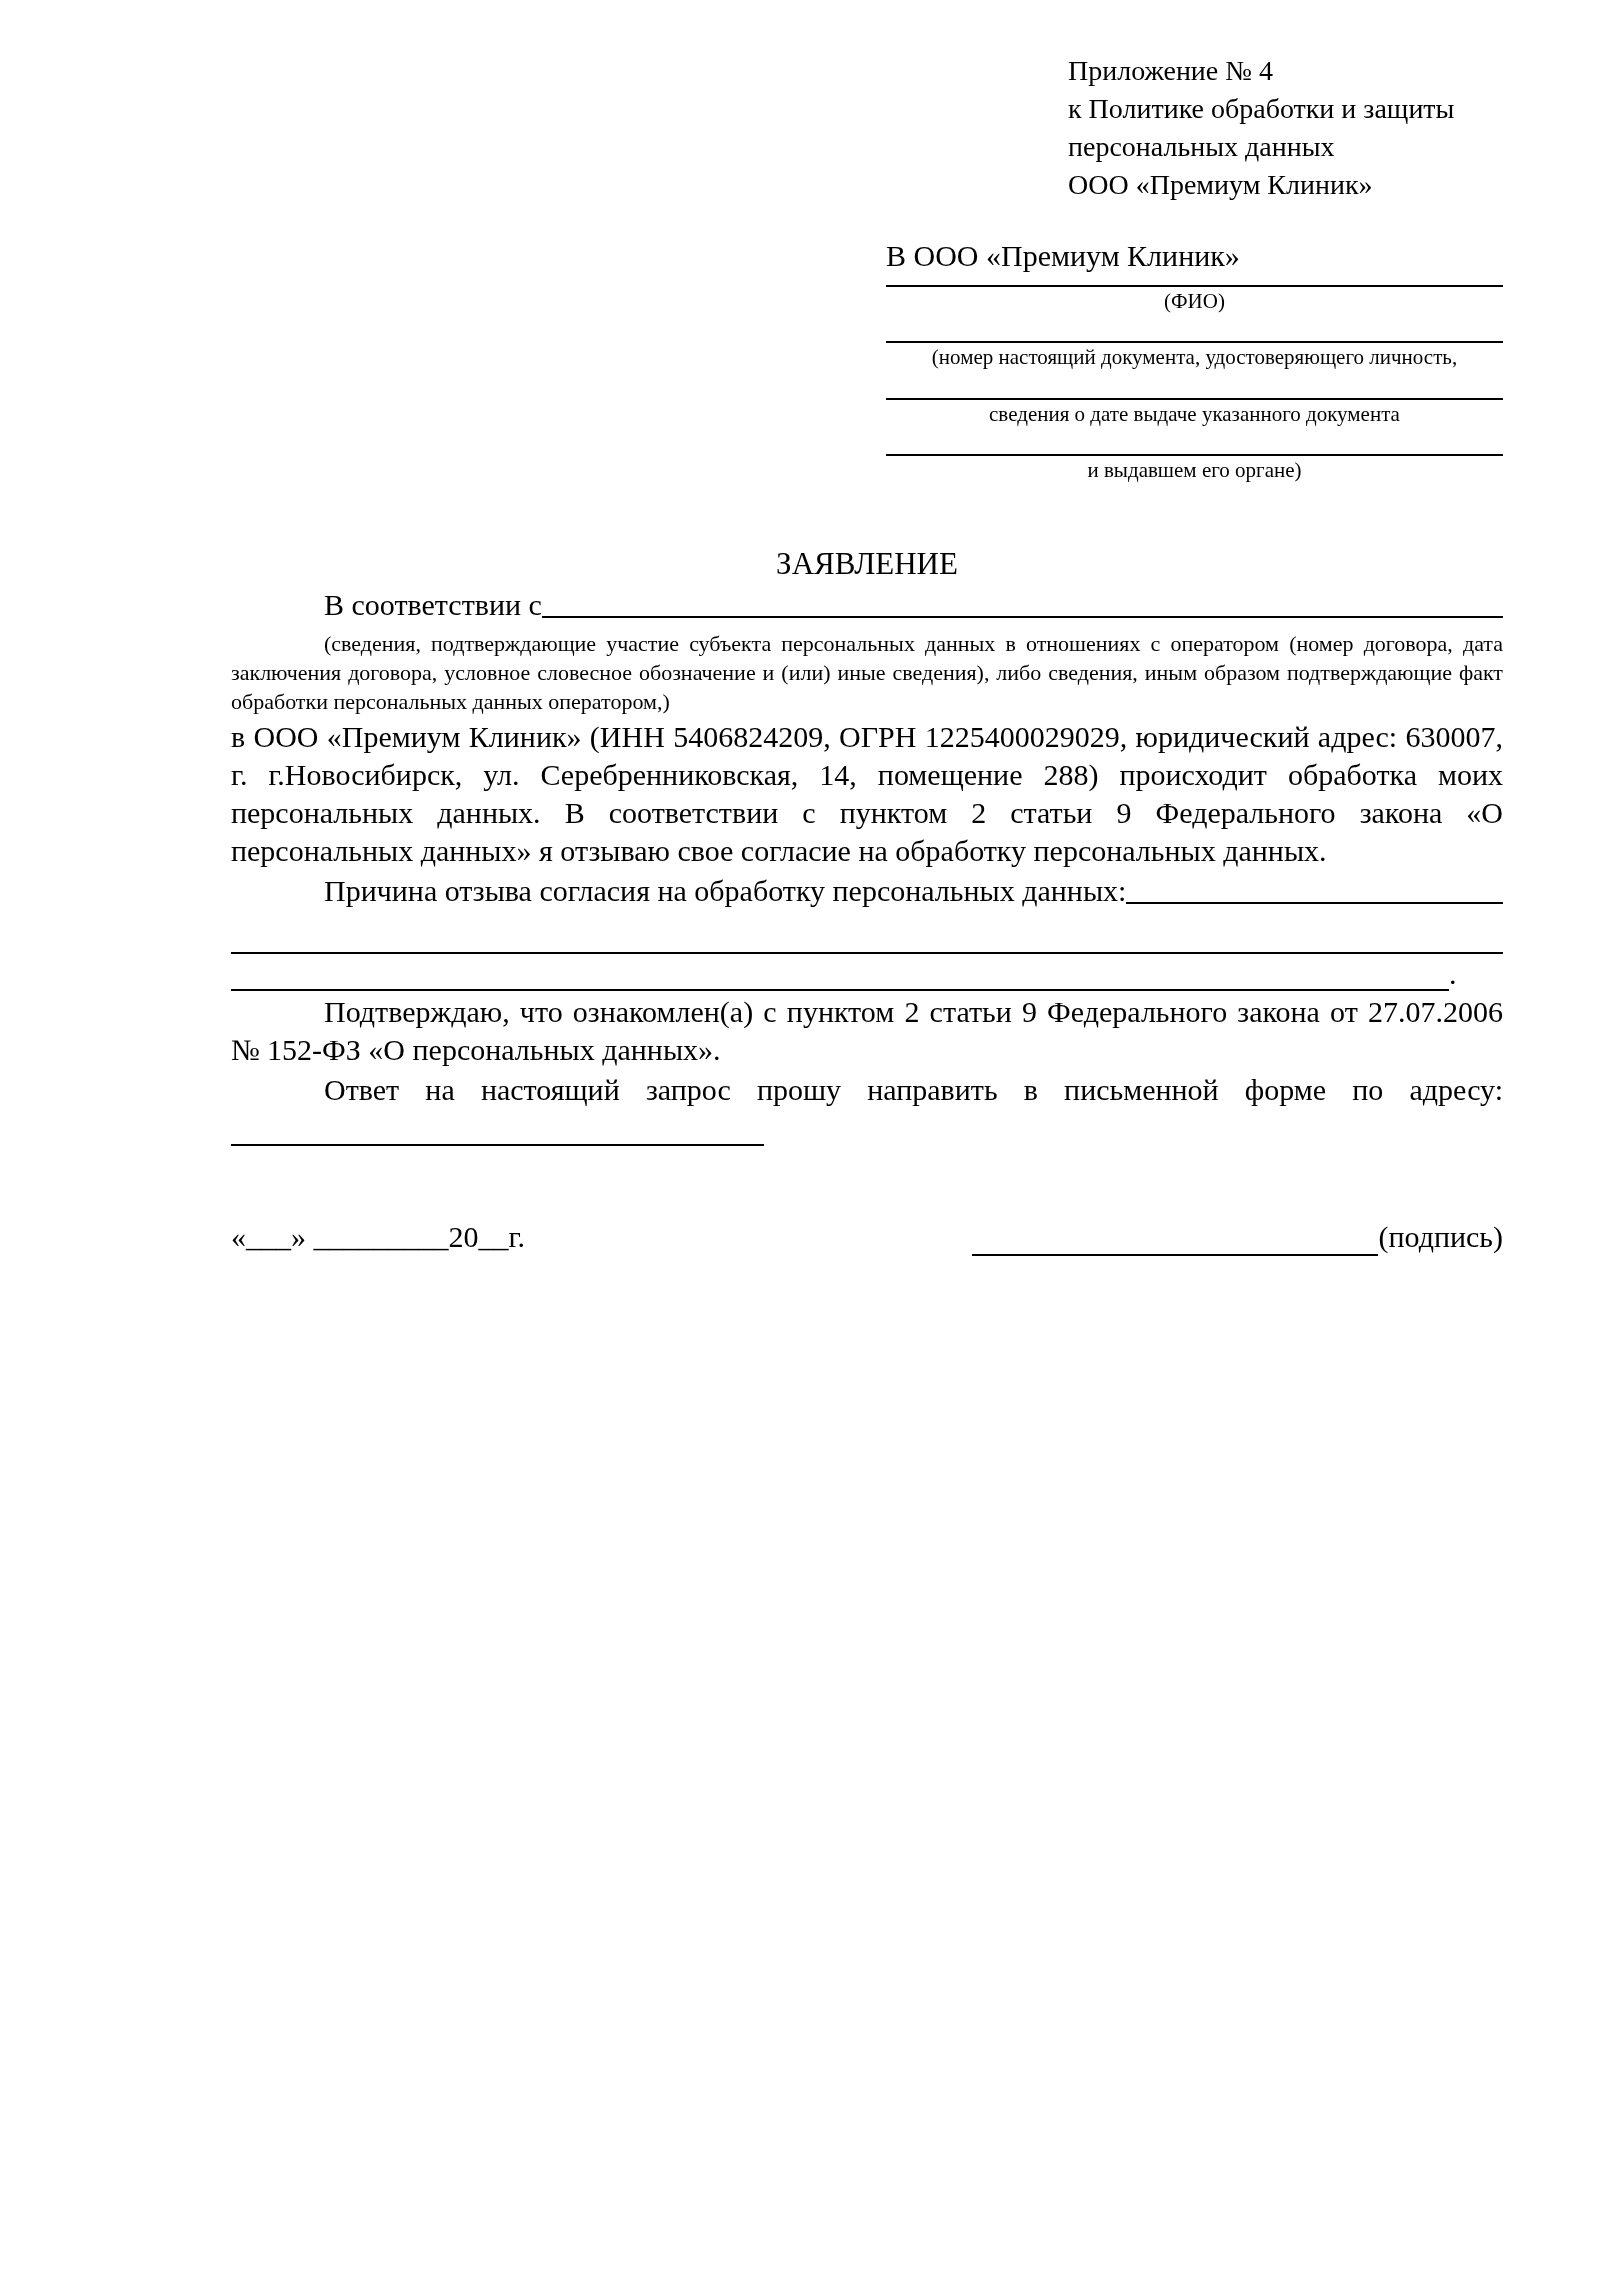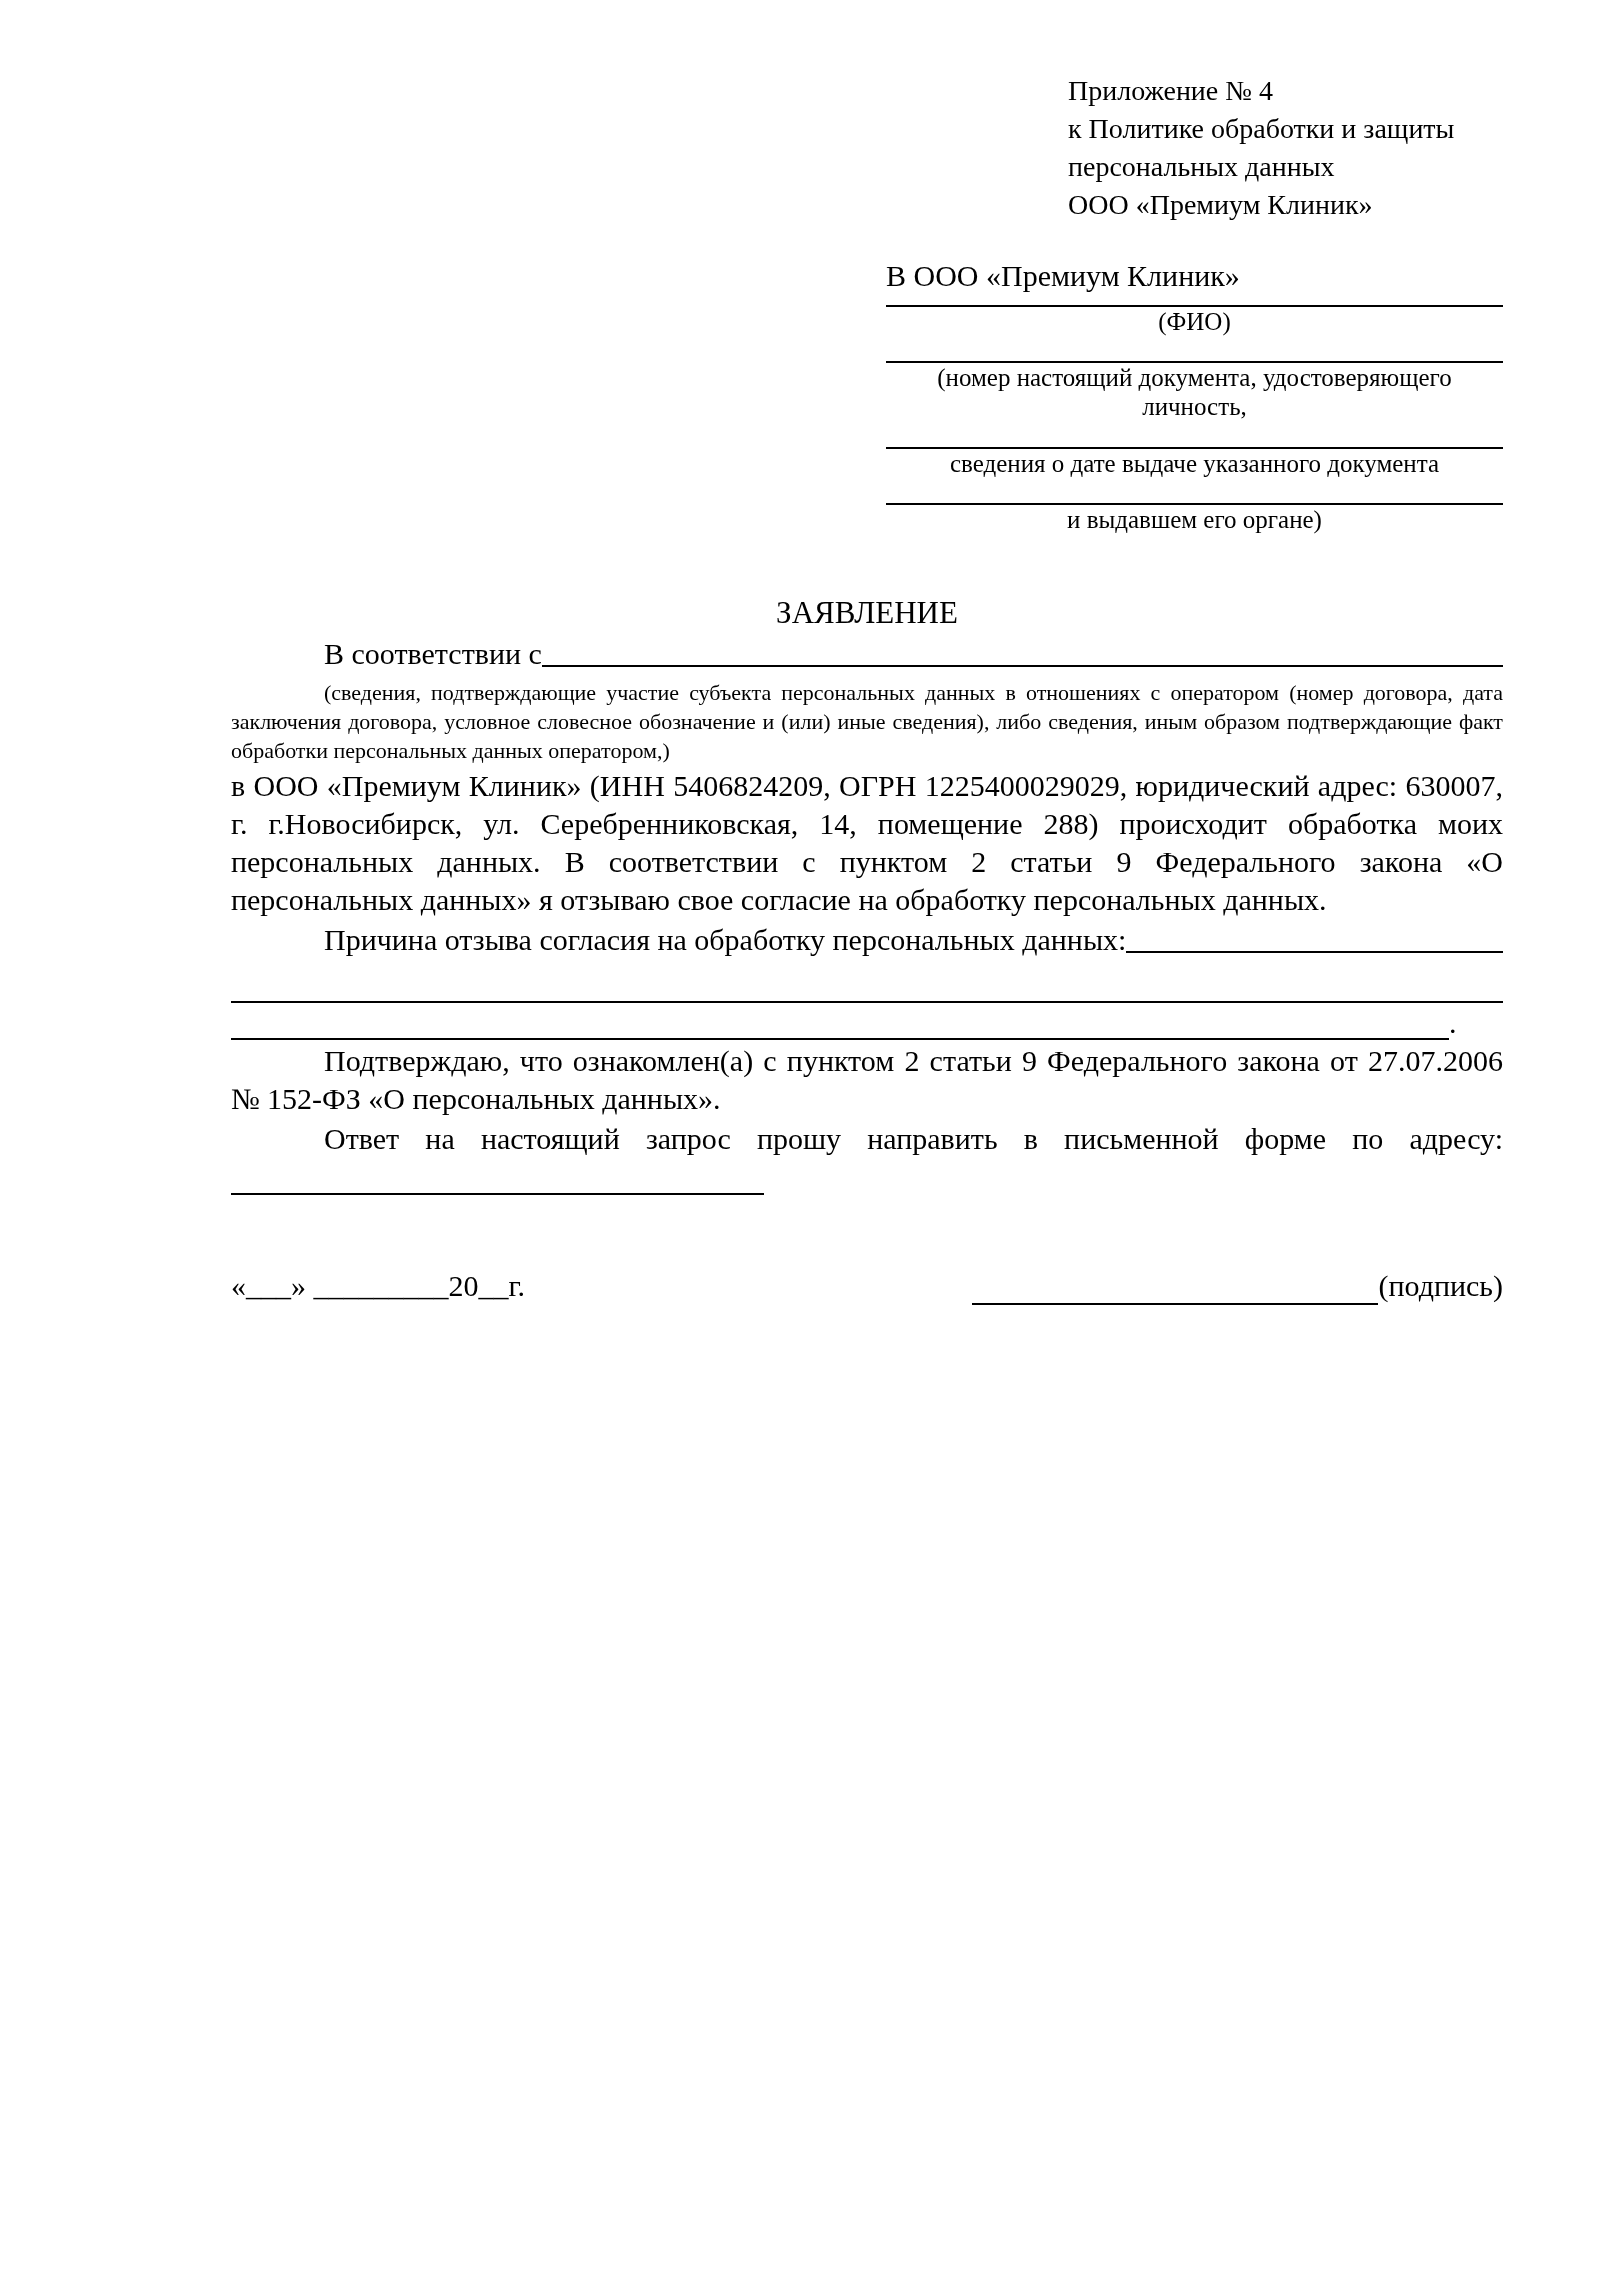--- a/index.html
+++ b/index.html
@@ -5,21 +5,21 @@
   html, body {
     margin: 0;
     padding: 0;
     background: #ffffff;
   }
   .page {
     position: relative;
     width: 1621px;
     height: 1728px;
     box-sizing: border-box;
-    padding: 72px 118px 0 231px;
+    padding: 52px 118px 0 231px;
     background: #ffffff;
     color: #000000;
     font-family: "Liberation Serif", "DejaVu Serif", serif;
     font-size: 30px;
     overflow: hidden;
   }
   .appendix {
     margin-left: 837px;
     font-size: 28px;
     line-height: 38px;
@@ -39,21 +39,21 @@
     line-height: 38px;
   }
   .write-line {
     height: 25.5px;
     border-bottom: 2.9px solid #000;
   }
   .write-line.first {
     height: 9.8px;
   }
   .caption {
-    font-size: 25px;
+    font-size: 21px;
     line-height: 29px;
     text-align: center;
   }
   .heading {
     margin-top: 58px;
     text-align: center;
     font-size: 31px;
     line-height: 41px;
   }
   .flex-row {

